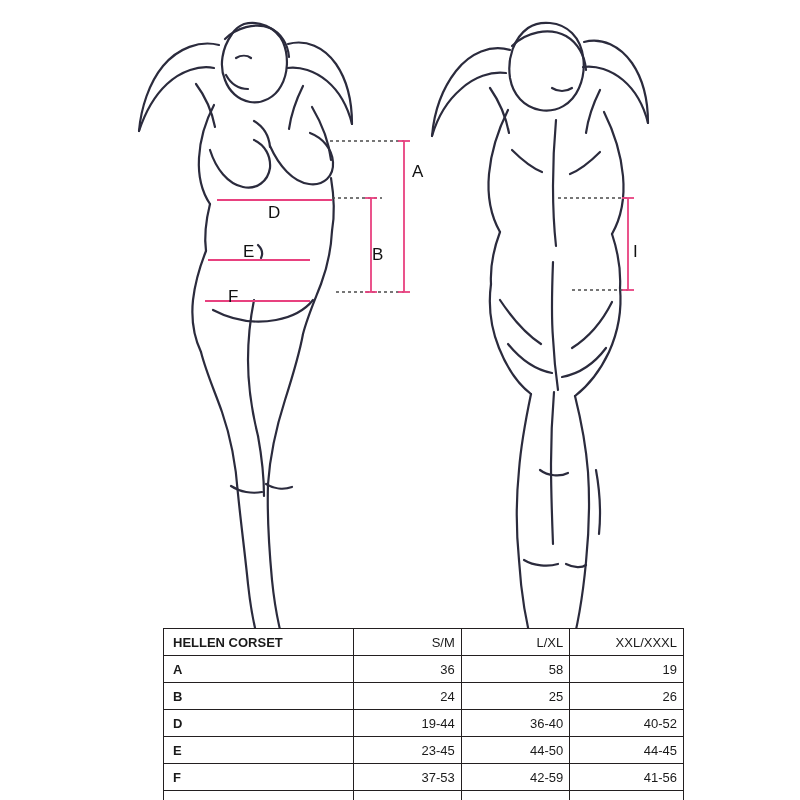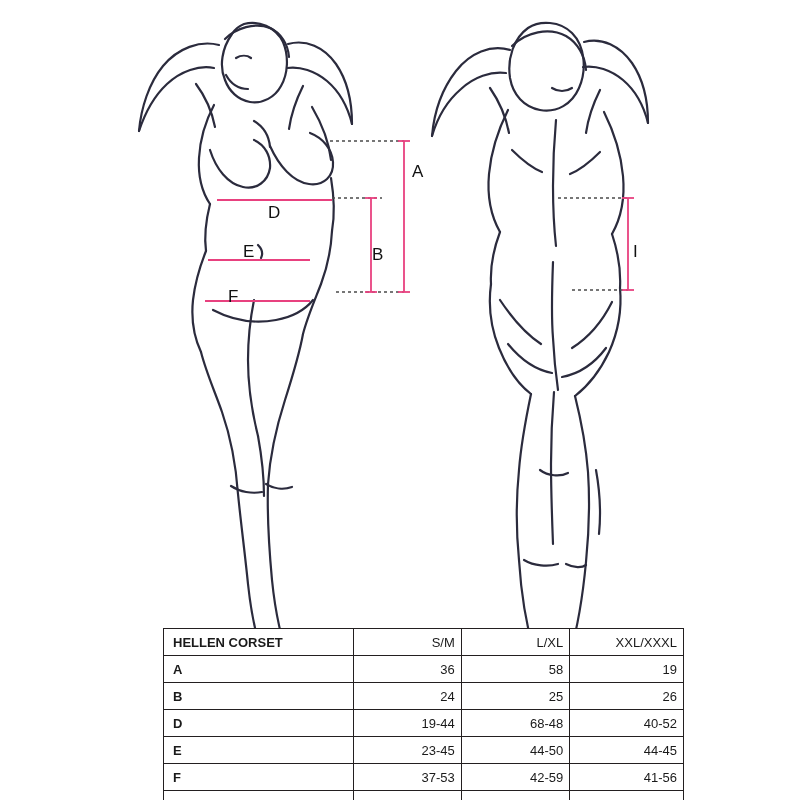--- a/index.html
+++ b/index.html
@@ -225,21 +225,21 @@
       </tr>
       <tr>
         <td class="name-col">B</td>
         <td class="size-col">24</td>
         <td class="size-col">25</td>
         <td class="size-col">26</td>
       </tr>
       <tr>
         <td class="name-col">D</td>
         <td class="size-col">19-44</td>
-        <td class="size-col">68-48</td>
+        <td class="size-col">36-40</td>
         <td class="size-col">40-52</td>
       </tr>
       <tr>
         <td class="name-col">E</td>
         <td class="size-col">23-45</td>
         <td class="size-col">44-50</td>
         <td class="size-col">44-45</td>
       </tr>
       <tr>
         <td class="name-col">F</td>

